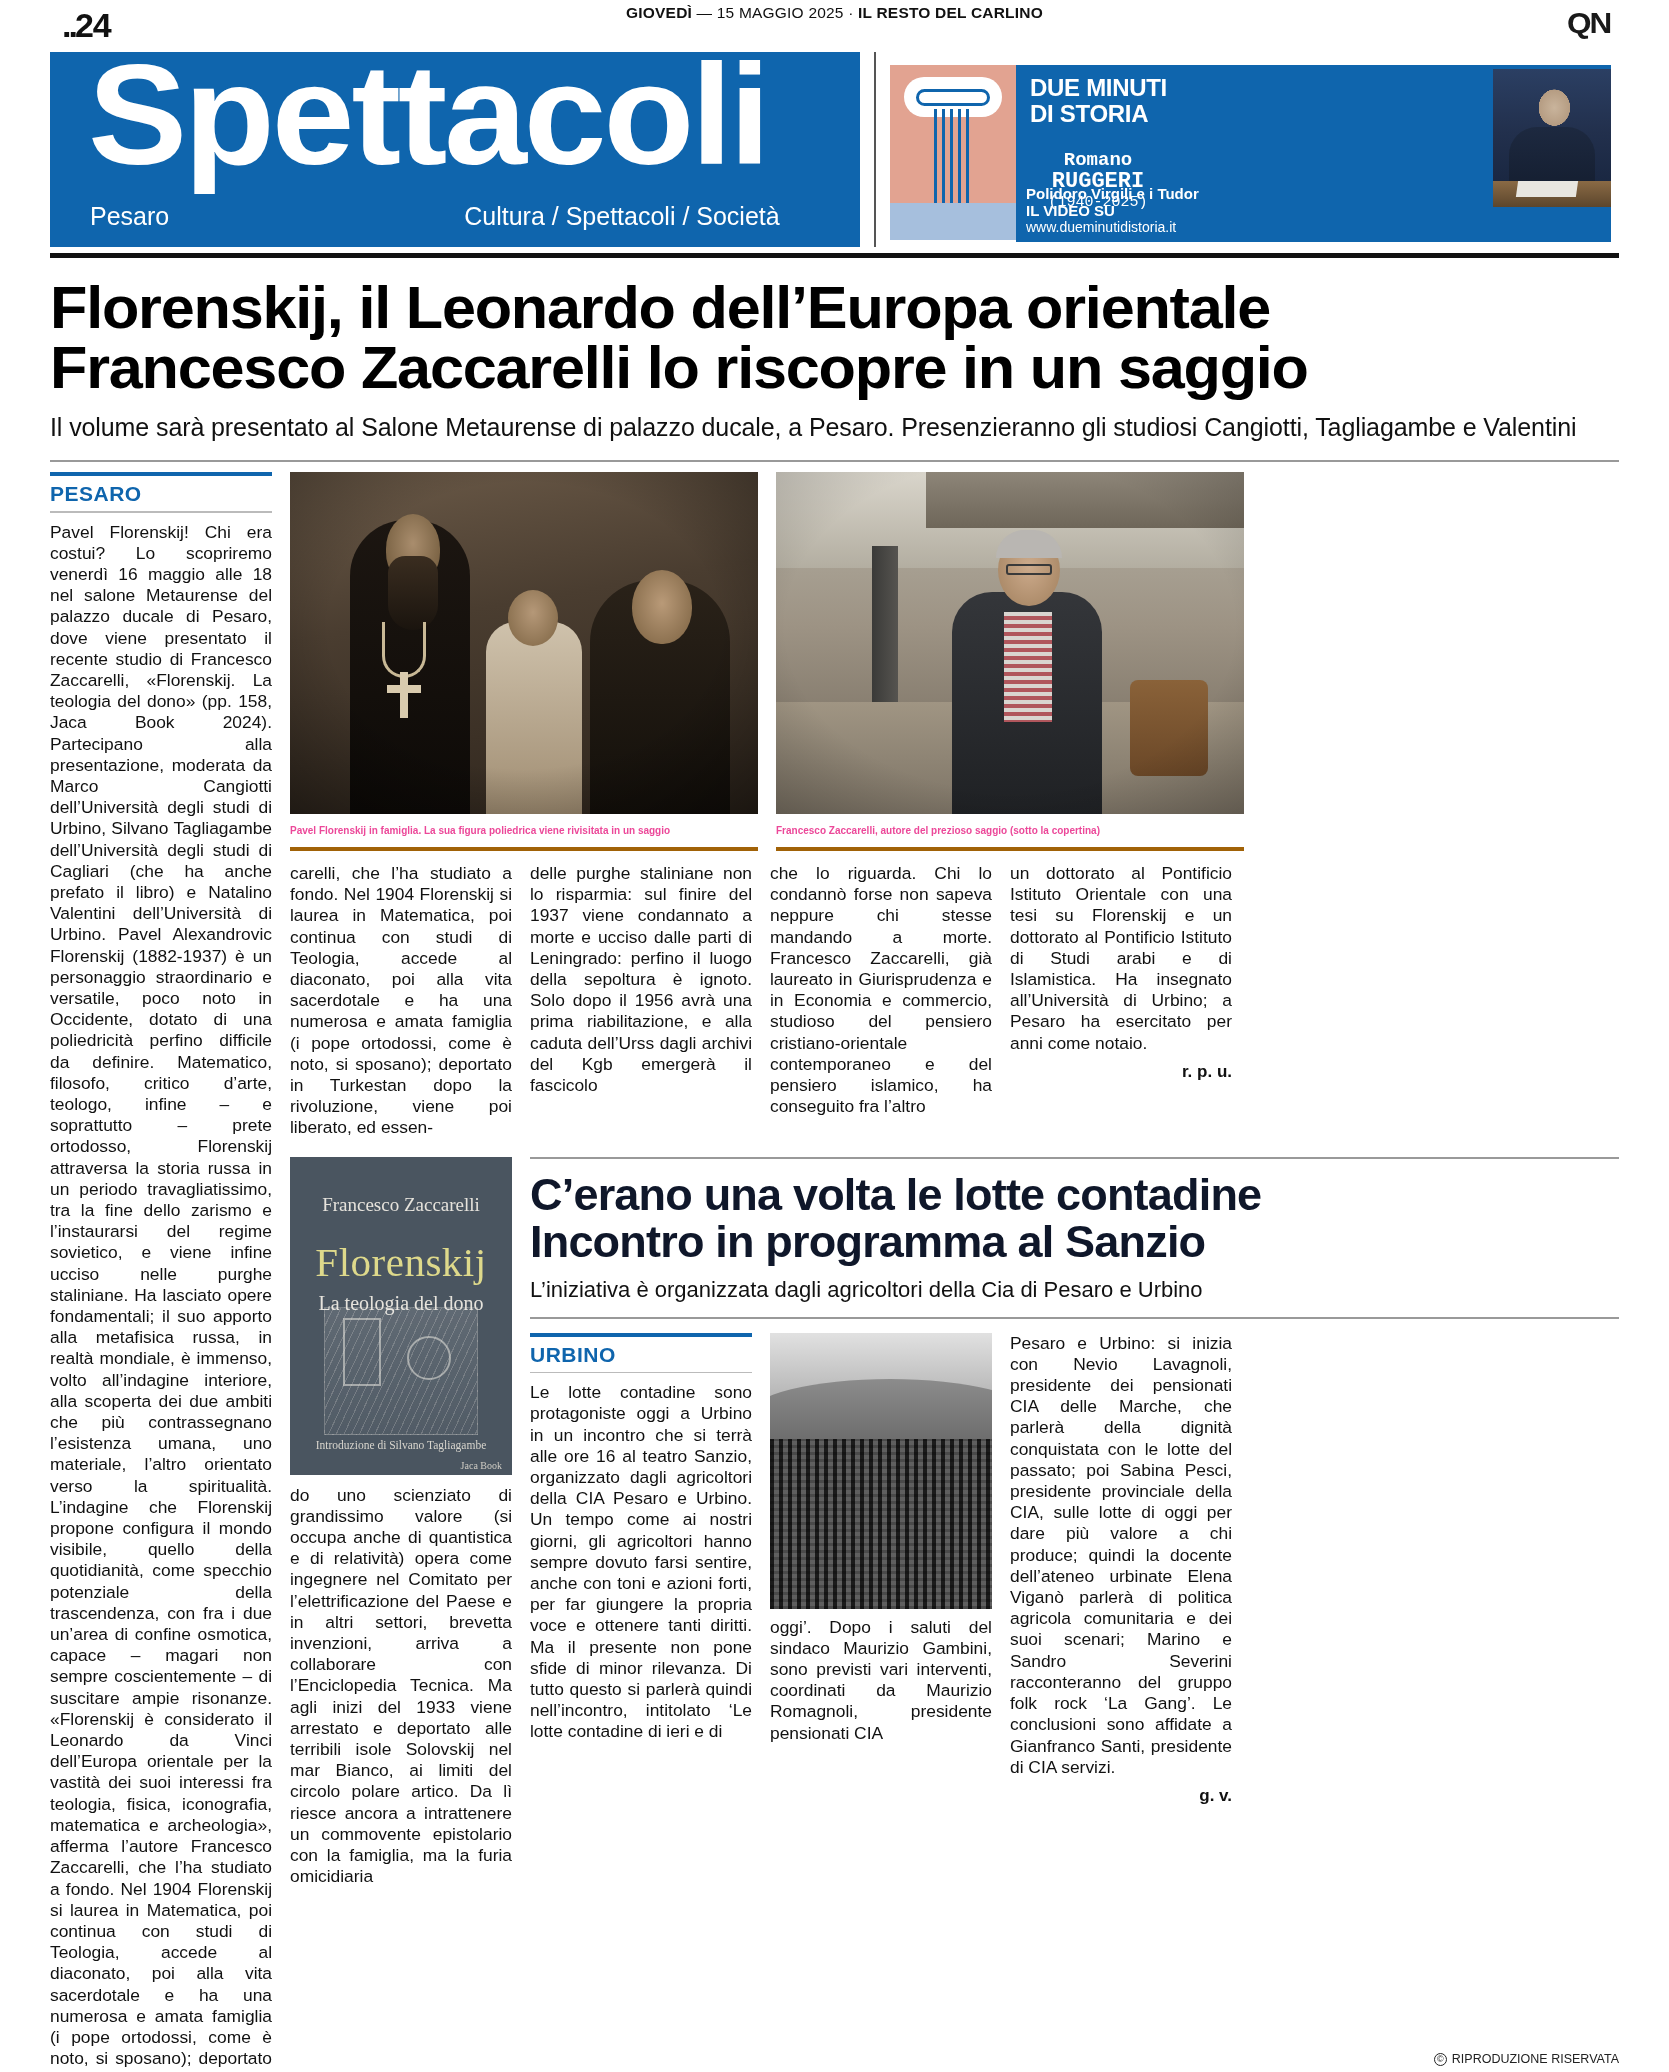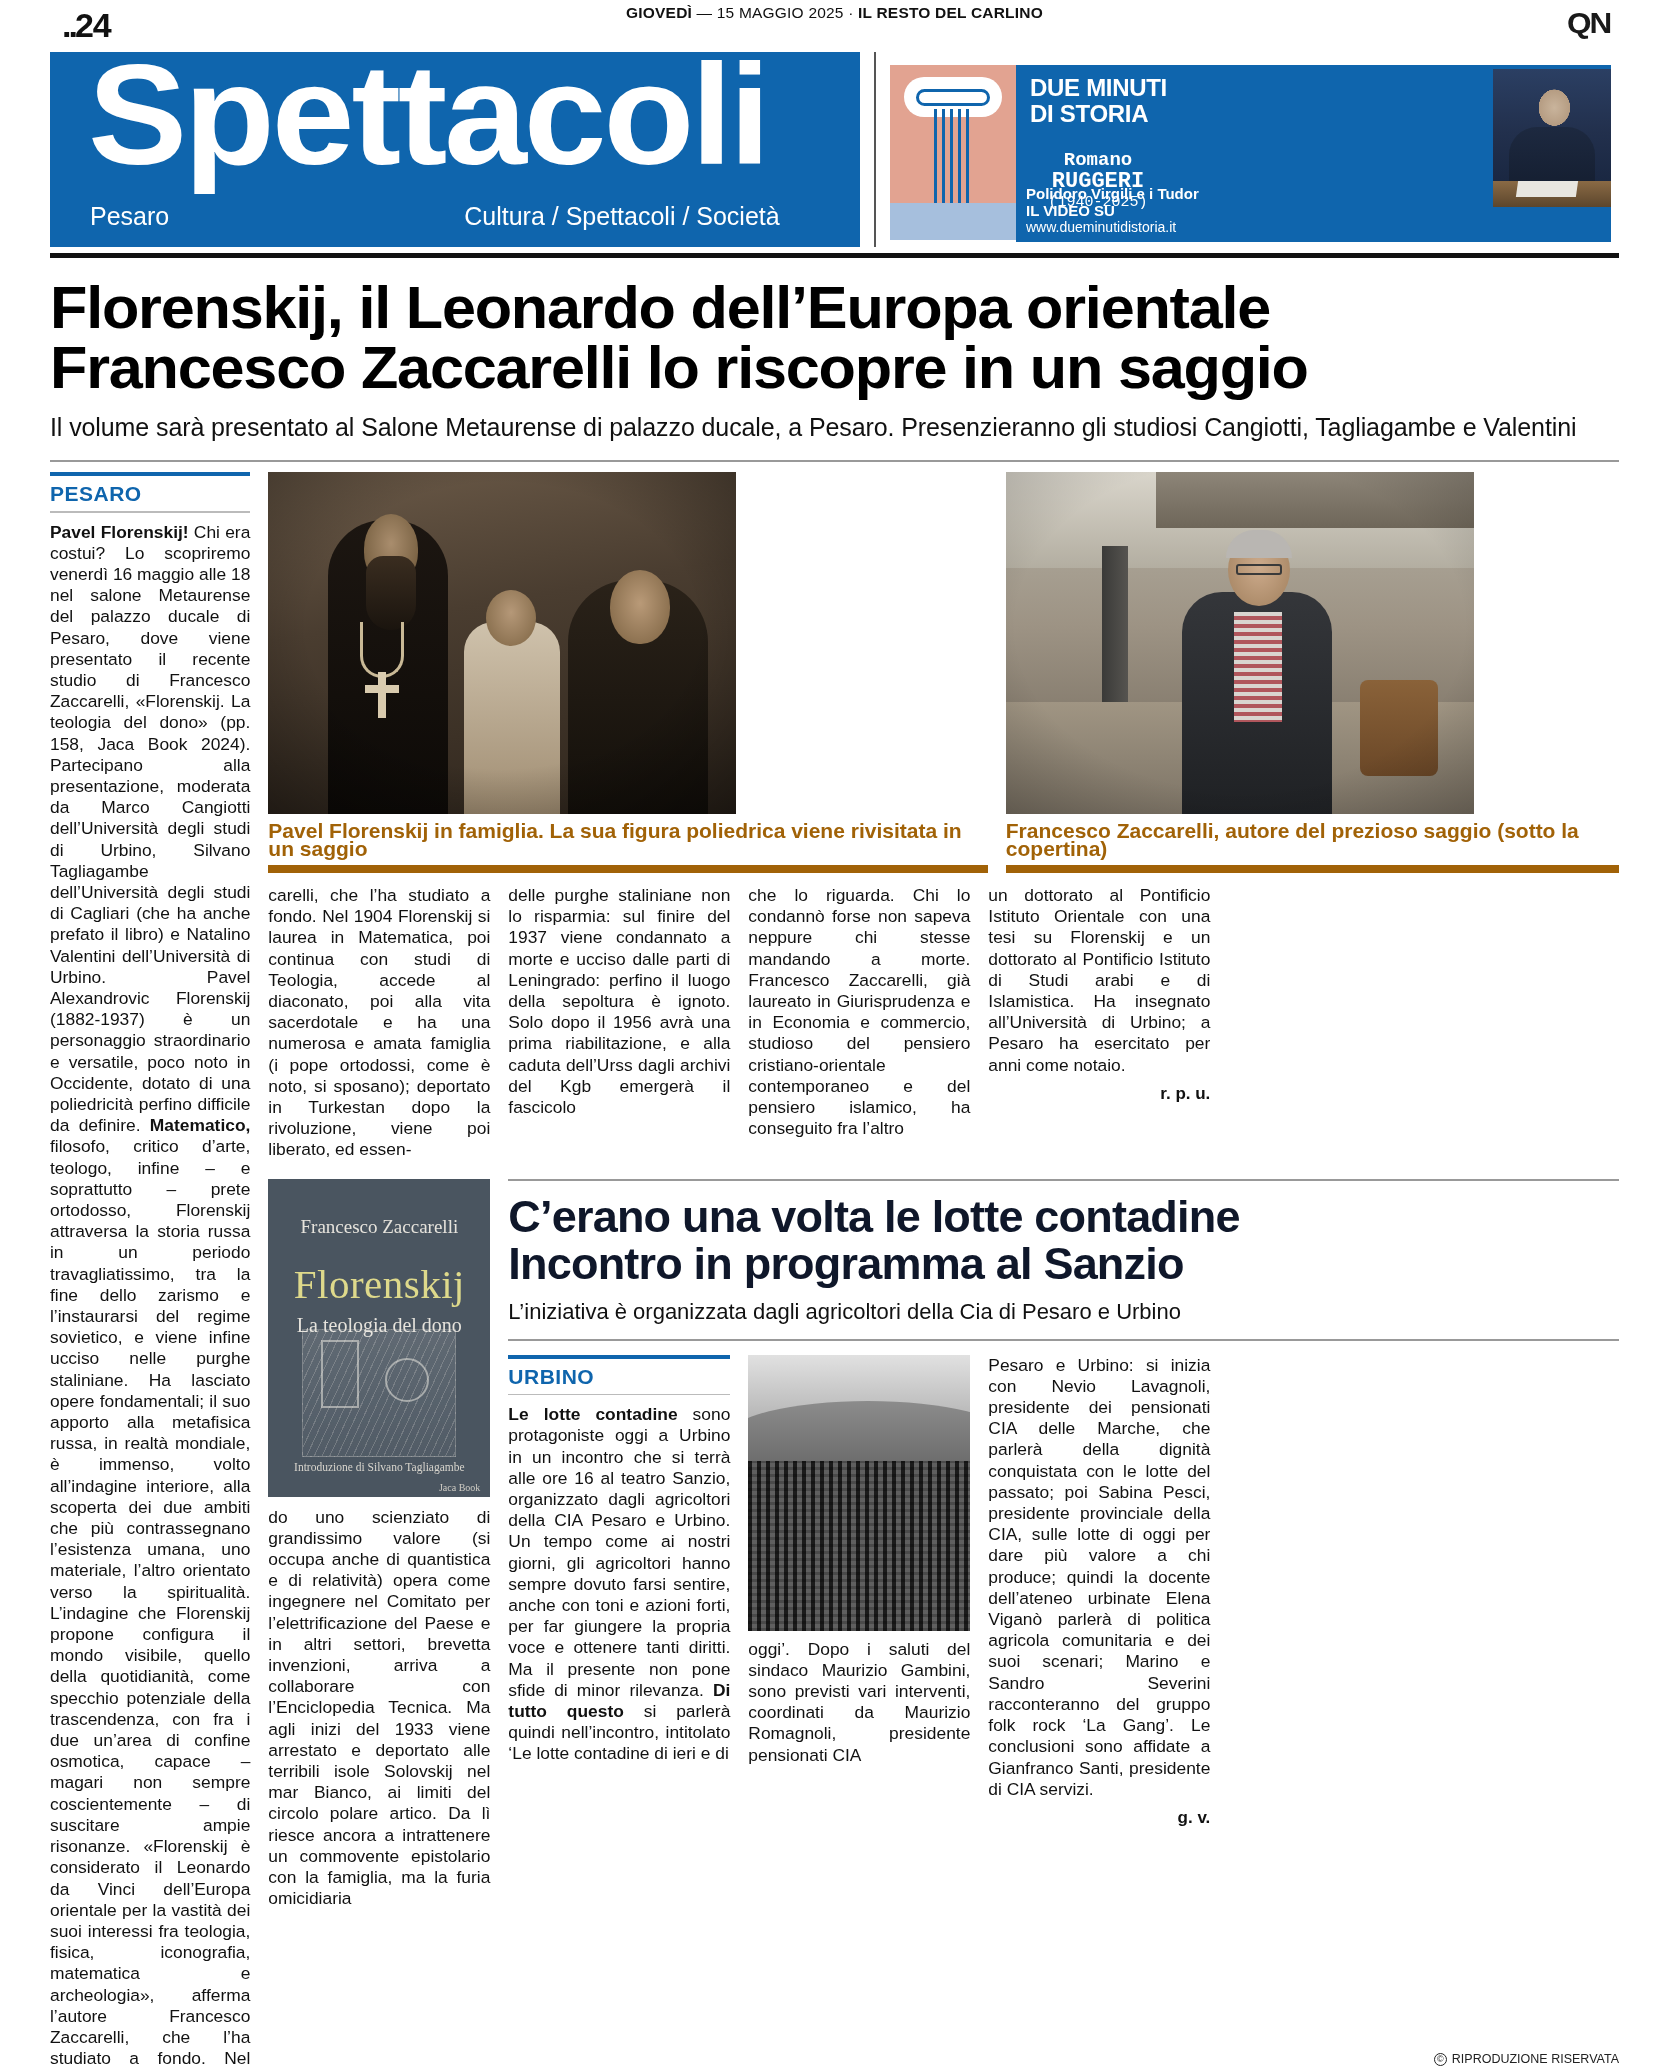--- a/index.html
+++ b/index.html
@@ -155,21 +155,21 @@
     font-weight: 800; font-size: 21px; color: #0f65ad; letter-spacing: .5px;
     padding: 6px 0 5px;
   }
   .kicker-rule { height: 1.5px; background: #bbb; margin-bottom: 9px; }
 
   .body-txt {
     font-family: "Liberation Sans Narrow","Liberation Sans", sans-serif;
     font-size: 17.4px; line-height: 21.2px; text-align: justify;
     color: #111; hyphens: auto;
   }
-  .body-txt b { font-weight: 700; margin-top: 26px; }
+  .body-txt b { font-weight: 400; margin-top: 26px; }
 
   
   .photo-a {
     width: 468px; height: 342px; position: relative; overflow: hidden;
     background: linear-gradient(170deg,#6b5a48 0%, #4a3d30 40%, #2e251c 100%);
   }
   .photo-a .fig1, .photo-a .fig2, .photo-a .fig3 { position: absolute; }
   .photo-a .fig1 {
     left: 60px; top: 48px; width: 120px; height: 294px;
     background: linear-gradient(180deg,#1c1611 0%, #0d0a07 100%);
@@ -266,22 +266,22 @@
     position: absolute; right: 36px; top: 208px; width: 78px; height: 96px;
     background: linear-gradient(180deg,#8a6239,#6a4727); border-radius: 8px;
   }
   .photo-b .vign {
     position: absolute; inset: 0;
     background: radial-gradient(ellipse 80% 80% at 50% 45%, rgba(0,0,0,0) 60%, rgba(0,0,0,.28) 100%);
   }
 
   .cap {
     font-family: "Liberation Sans Narrow","Liberation Sans", sans-serif;
-    font-weight: 700; font-size: 21px; line-height: 18px; padding: 8px 0 7px;
-    border-bottom: 8px solid #a16207; color: #a16207;
+    font-weight: 700; font-size: 10px; line-height: 18px; padding: 8px 0 7px;
+    border-bottom: 4px solid #a16207; color: #ec4899;
   }
 
   
   .book {
     width: 222px; height: 318px; position: relative; overflow: hidden;
     background: #4a5560; color: #e8e6df; text-align: center;
   }
   .book .author {
     font-family: "Liberation Serif", serif; font-size: 19px; padding-top: 37px; color: #e6e3dc;
   }

